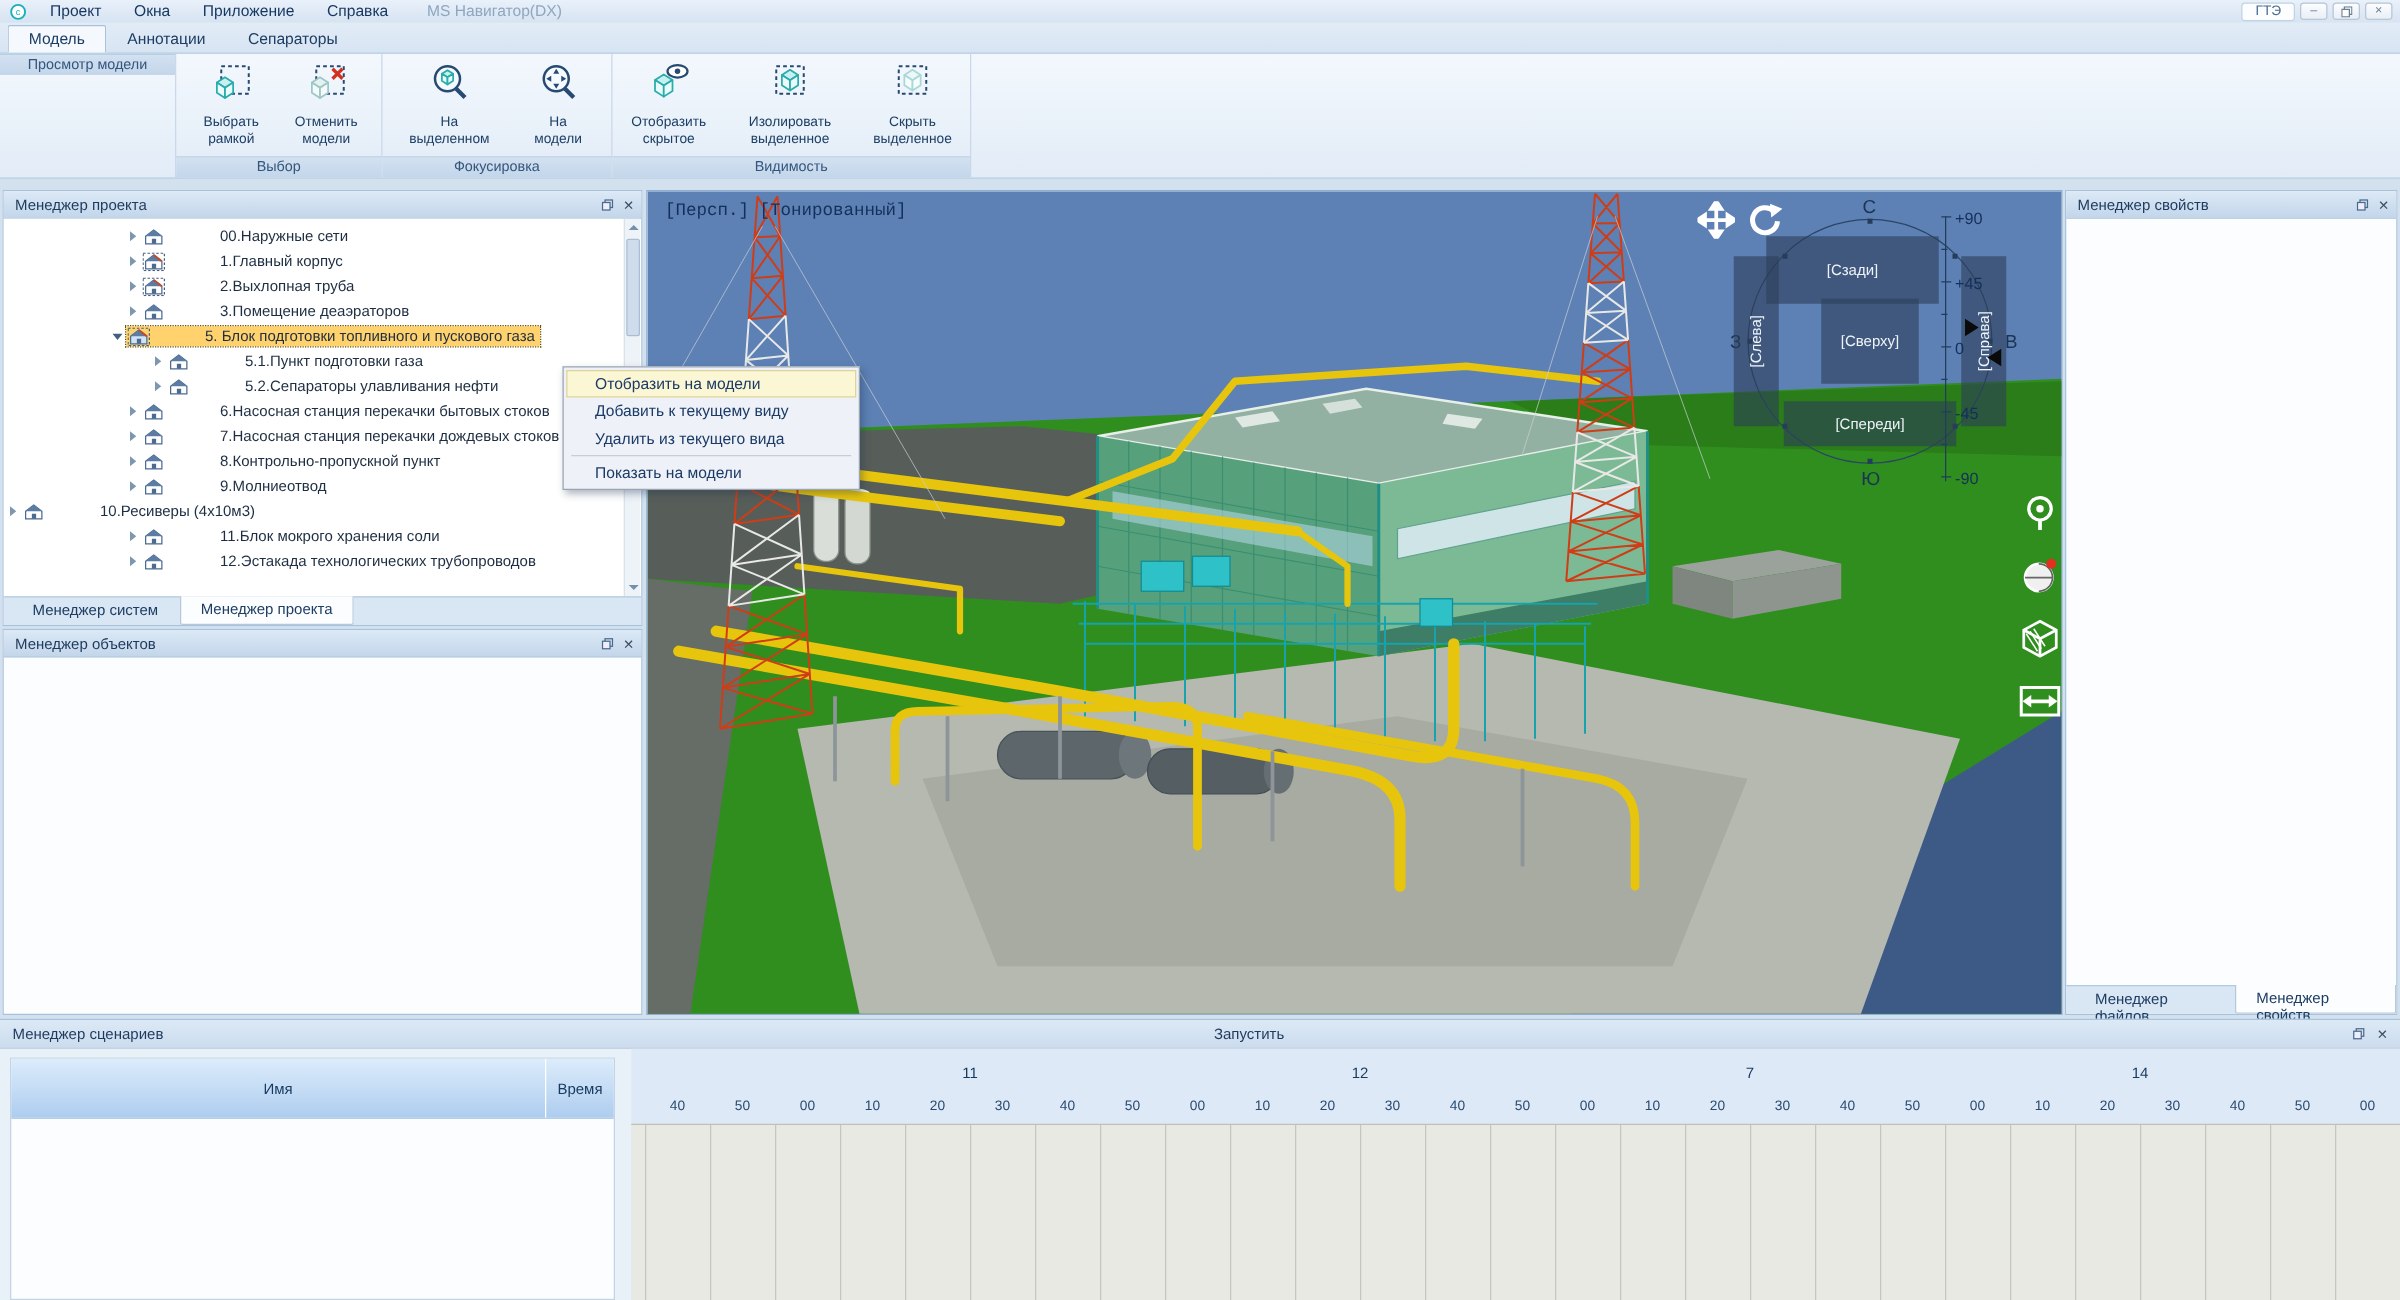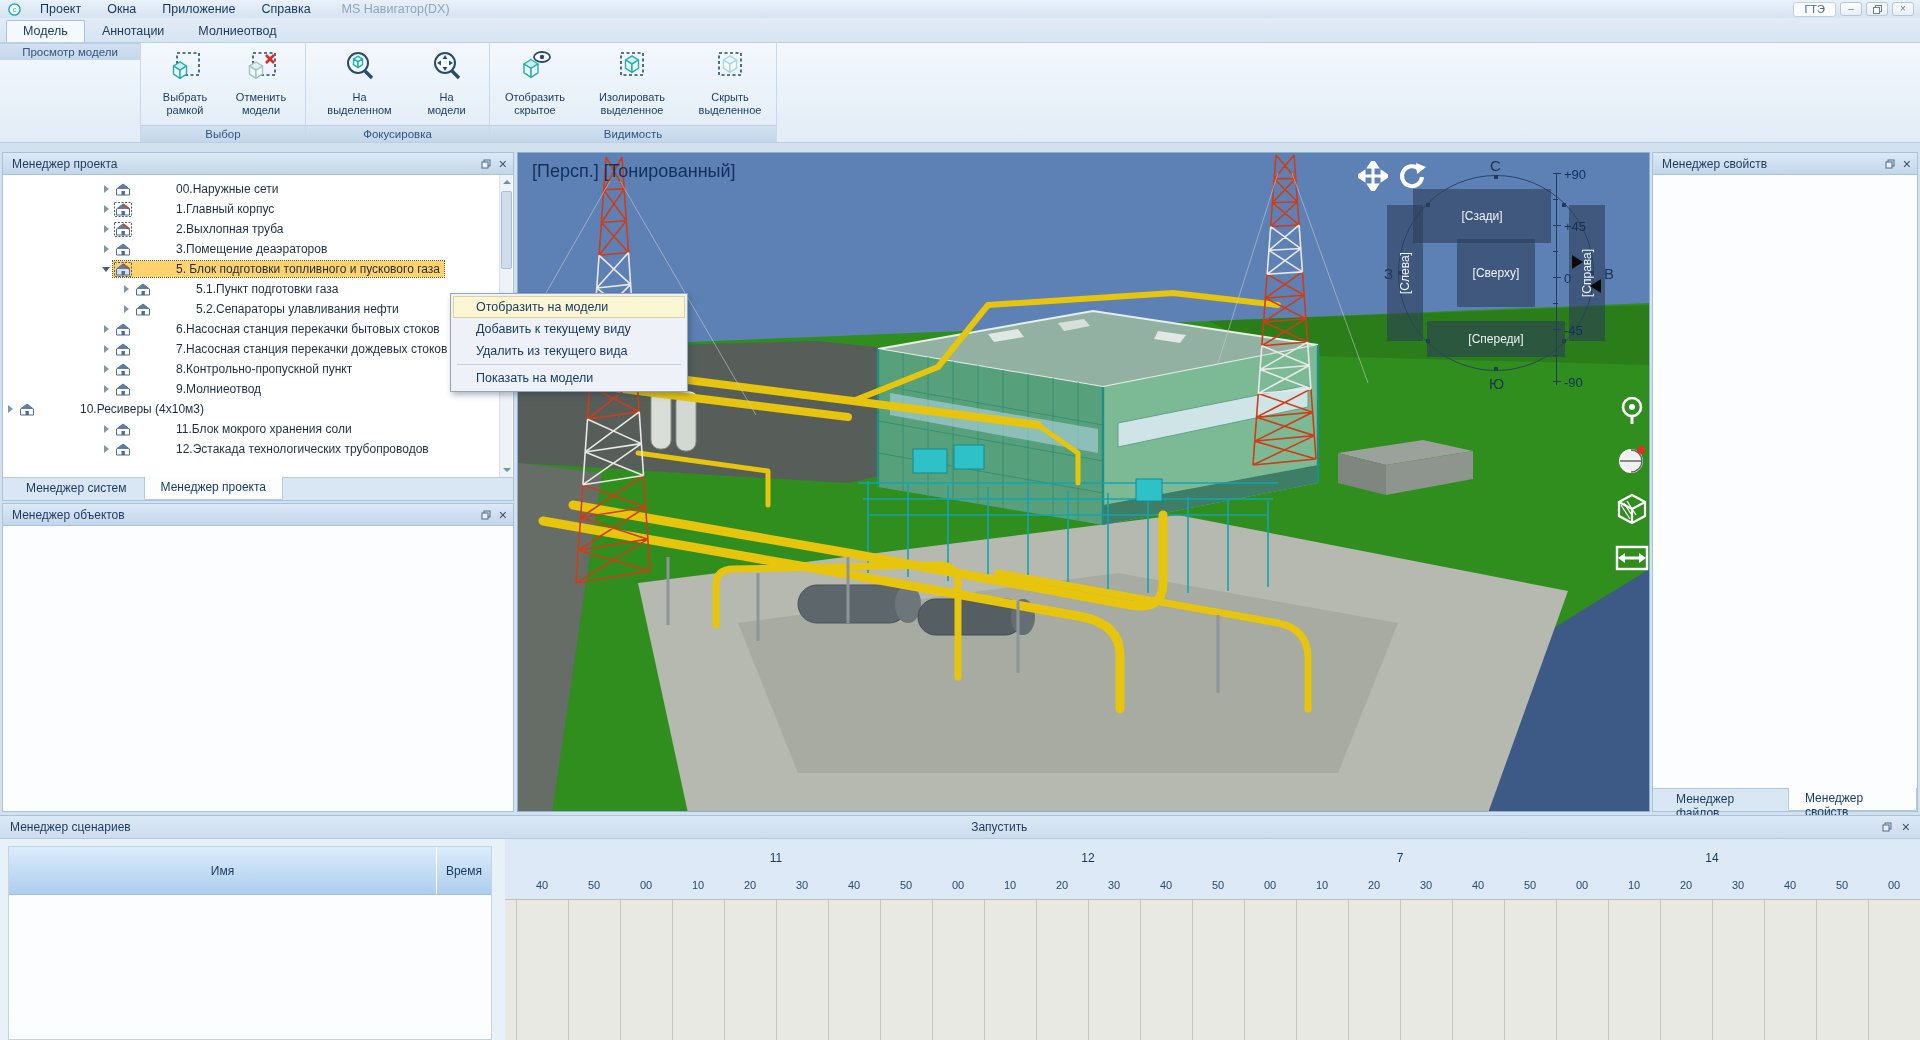--- a/index.html
+++ b/index.html
@@ -74,21 +74,21 @@
   .cm-item.highlighted { background:var(--menu-highlight); border-color:#dcd49c; }
   .cm-sep { height:1px; background:#c8cdd4; margin:2px 4px; }
 
   
   #objects-panel { left:2px; top:503px; width:512px; height:309px; }
   #props-panel { left:1652px; top:152px; width:266px; height:660px; }
 
   
   #viewport { position:absolute; left:517px; top:152px; width:1133px; height:660px; border:1px solid #8fafd0; overflow:hidden; }
   #scene { position:absolute; left:0; top:0; }
-  #vp-mode { position:absolute; left:14px; top:8px; font-size:18px; color:#14305a; }
+  #vp-mode { position:absolute; left:14px; top:8px; font-size:14px; color:#14305a;font-family:Liberation Mono, monospace; }
   .vp-topicon { position:absolute; top:8px; width:30px; height:30px; }
   
   #compass-ring { position:absolute; left:880px; top:22px; width:196px; height:196px;
     border:1.4px solid #2b4566; border-radius:50%; }
   .ring-dot { position:absolute; width:4px; height:4px; background:#233c5c; }
   .cardinal { position:absolute; font-size:15px; color:#1c3354; }
   .cube-face { position:absolute; background:rgba(45,62,88,.60); color:#eef3f8; font-size:12px;
     display:flex; align-items:center; justify-content:center; }
   .cube-face.v { writing-mode:vertical-rl; transform:rotate(180deg); }
   
@@ -140,21 +140,21 @@
           <rect x="0.5" y="2.5" width="6" height="6" fill="#fff" stroke="#6b7f93"></rect>
         </svg>
     </span>
     <span class="winbtn">×</span>
   </div>
 </div>
 
 <div id="ribbon-tabs">
     <span class="ribbon-tab active">Модель</span>
     <span class="ribbon-tab">Аннотации</span>
-    <span class="ribbon-tab">Молниеотвод</span>
+    <span class="ribbon-tab">Сепараторы</span>
   </div>
 <div id="ribbon">
     <div class="rgroup" style="width: 141px;">
       <div class="rgroup-label">Просмотр модели</div>
     </div>
     <div class="rgroup" style="width: 165px;">
       <div class="rbuttons">
         <div class="rbtn" style="width: 76px;">
           <span><svg width="34" height="34" viewBox="0 0 34 34">
               <rect x="9" y="3" width="22" height="22" fill="none" stroke="#274a73" stroke-width="1.6" stroke-dasharray="3,2.5"></rect>
@@ -331,21 +331,21 @@
             <svg width="18" height="15" viewBox="0 0 18 15">
  <path d="M2.5,7 L9,2 L15.5,7 V13 H2.5 Z" fill="#fff" stroke="#4c6b91"></path>
  <path d="M2.5,7 L9,2 L15.5,7 Z" fill="#5c7ca3"></path>
 
  <rect x="7.5" y="9" width="3.4" height="4" fill="#4c6b91"></rect>
             </svg>
           </span>
           <span class="tree-label">3.Помещение деаэраторов</span>
         </span>
       </div>
-      <div class="tree-row selected" style="padding-left: 96px;">
+      <div class="tree-row selected" style="padding-left: 44px; margin-left: 40px;">
         <span class="chev down">
           <i></i>
         </span>
         <span class="sel-wrap">
           <span class="tree-ic">
             <svg width="18" height="15" viewBox="0 0 18 15">
               <rect x="0.5" y="0.5" width="17" height="14" fill="none" stroke="#44607e" stroke-width="1" stroke-dasharray="2,1.5"></rect>
  <path d="M2.5,7 L9,2 L15.5,7 V13 H2.5 Z" fill="#cfe3f5" stroke="#4c6b91"></path>
  <path d="M2.5,7 L9,2 L15.5,7 Z" fill="#5c7ca3"></path>
  <path d="M9,2 L15.5,7" stroke="#c04a2a" stroke-width="1.6"></path>

